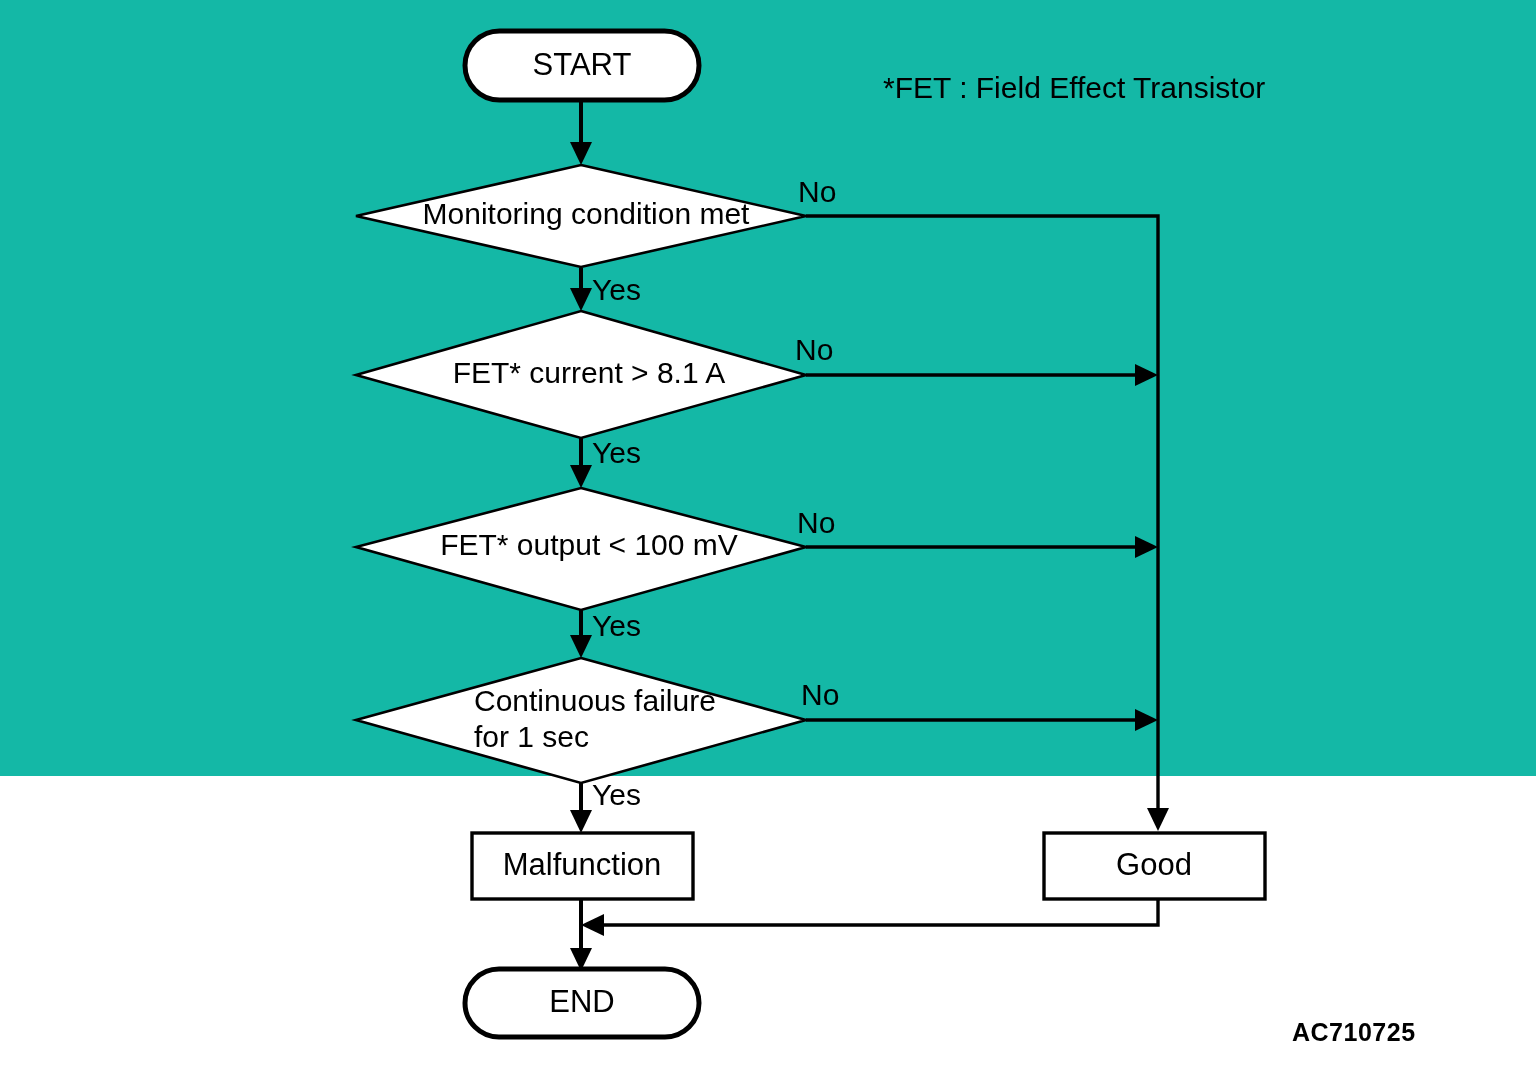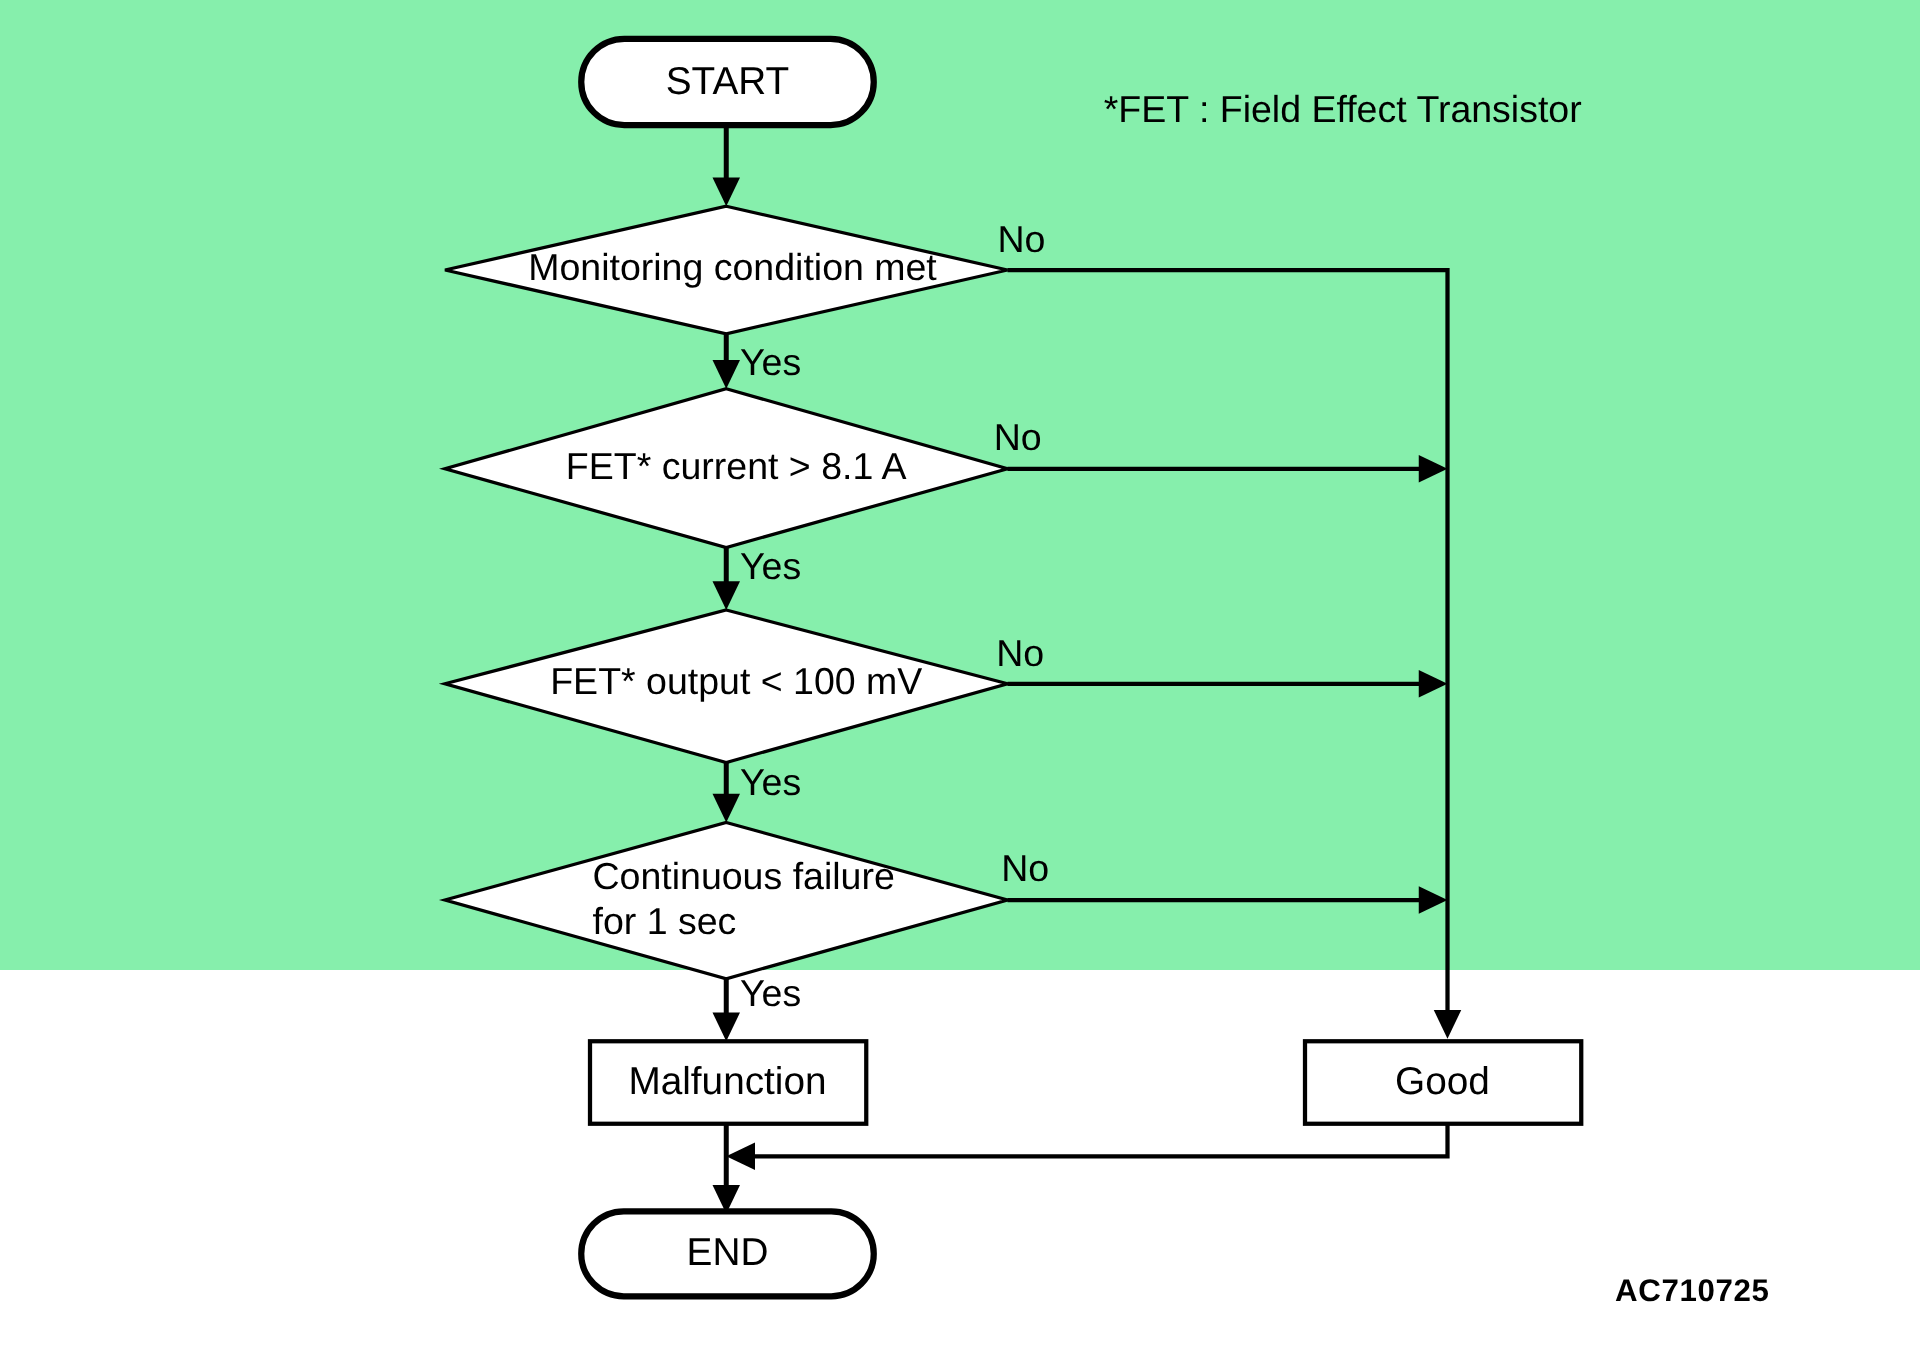--- a/index.html
+++ b/index.html
@@ -12,21 +12,21 @@
     width: 1536px;
     height: 1084px;
     font-family: "Liberation Sans", sans-serif;
     color: #000000;
     overflow: hidden;
   }
   #canvas {
     position: relative;
     width: 1536px;
     height: 776px;
-    background: #86efac;
+    background: #14b8a6;
   }
   svg.flow {
     position: absolute;
     top: 0;
     left: 0;
     width: 1536px;
     height: 1084px;
     display: block;
   }
   .shape-outline {

